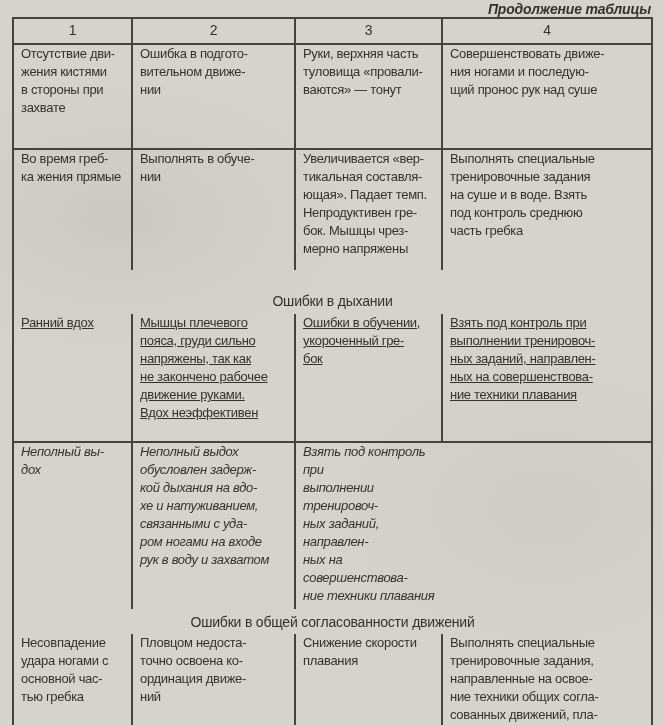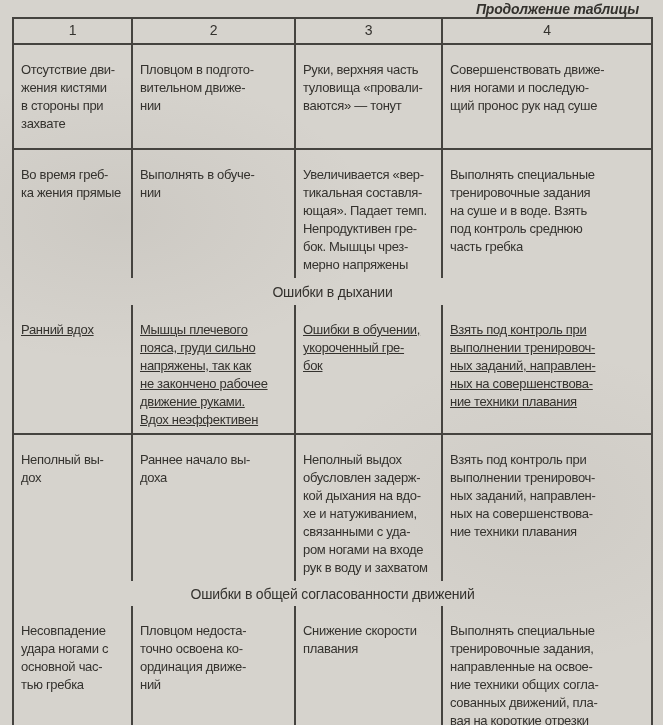--- a/index.html
+++ b/index.html
@@ -15,41 +15,41 @@
     background:
       radial-gradient(ellipse 420px 240px at 18% 30%, rgba(120,115,108,.10), transparent 60%),
       radial-gradient(ellipse 380px 260px at 82% 70%, rgba(120,115,108,.08), transparent 60%),
       var(--paper);
     font-family:"Liberation Sans","DejaVu Sans",sans-serif;
     color:var(--ink);
     overflow:hidden;
   }
   .caption{
     position:absolute;
-    top:1px; right:24px;
+    top:1px; right:12px;
     font-size:14px;
     font-weight:bold;
     font-style:italic;
     letter-spacing:-0.2px;
   }
   .tbl{
     position:absolute;
     left:12px; top:17px;
     width:641px;
     border:2px solid var(--line);
     background:transparent;
   }
   .trow{
     display:grid;
     grid-template-columns:119px 163px 147px 1fr;
   }
   .b-top{border-top:2px solid var(--line);}
   .cell{
     border-right:2px solid var(--line);
-    padding:16px 6px 4px 7px;
+    padding:0 6px 4px 7px;
     font-size:13px;
     line-height:18px;
     letter-spacing:-0.3px;
     white-space:pre-line;
     overflow:hidden;
   }
   .cell:last-child{border-right:none;}
   .hdr-row .cell{
     text-align:center;
     font-size:14px;
@@ -62,44 +62,44 @@
     justify-content:center;
     text-align:center;
     font-size:14px;
     letter-spacing:-0.2px;
     padding:2px 4px;
   }
   
   .hdr-row{min-height:24px;}
   .blk-0{min-height:105px;}
   .blk-1{min-height:122px;}
-  .blk-2{min-height:27px;}
+  .blk-2{min-height:27px;margin-top:17px;}
   .blk-3{min-height:127px;text-decoration:underline;}
-  .blk-4{min-height:147px;}
+  .blk-4{min-height:147px;font-style:italic;}
   .blk-5{min-height:25px;}
   .blk-6{min-height:112px;}
 </style>
 </head>
 <body>
 
 <div class="caption">Продолжение таблицы</div>
 
 <div class="tbl">
     <div class="trow hdr-row">
       <div class="cell">1</div>
       <div class="cell">2</div>
       <div class="cell">3</div>
       <div class="cell">4</div>
     </div>
     <div class="trow blk-0 b-top">
       <div class="cell">Отсутствие дви-
 жения кистями
 в стороны при
 захвате</div>
-      <div class="cell">Пловцом в подгото-
+      <div class="cell">Ошибка в подгото-
 вительном движе-
 нии</div>
       <div class="cell">Руки, верхняя часть
 туловища «провали-
 ваются» — тонут</div>
       <div class="cell">Совершенствовать движе-
 ния ногами и последую-
 щий пронос рук над суше</div>
     </div>
     <div class="trow blk-1 b-top">
@@ -133,22 +133,20 @@
 бок</div>
       <div class="cell">Взять под контроль при
 выполнении тренировоч-
 ных заданий, направлен-
 ных на совершенствова-
 ние техники плавания</div>
     </div>
     <div class="trow blk-4 b-top">
       <div class="cell">Неполный вы-
 дох</div>
-      <div class="cell">Раннее начало вы-
-доха</div>
       <div class="cell">Неполный выдох
 обусловлен задерж-
 кой дыхания на вдо-
 хе и натуживанием,
 связанными с уда-
 ром ногами на входе
 рук в воду и захватом</div>
       <div class="cell">Взять под контроль при
 выполнении тренировоч-
 ных заданий, направлен-

